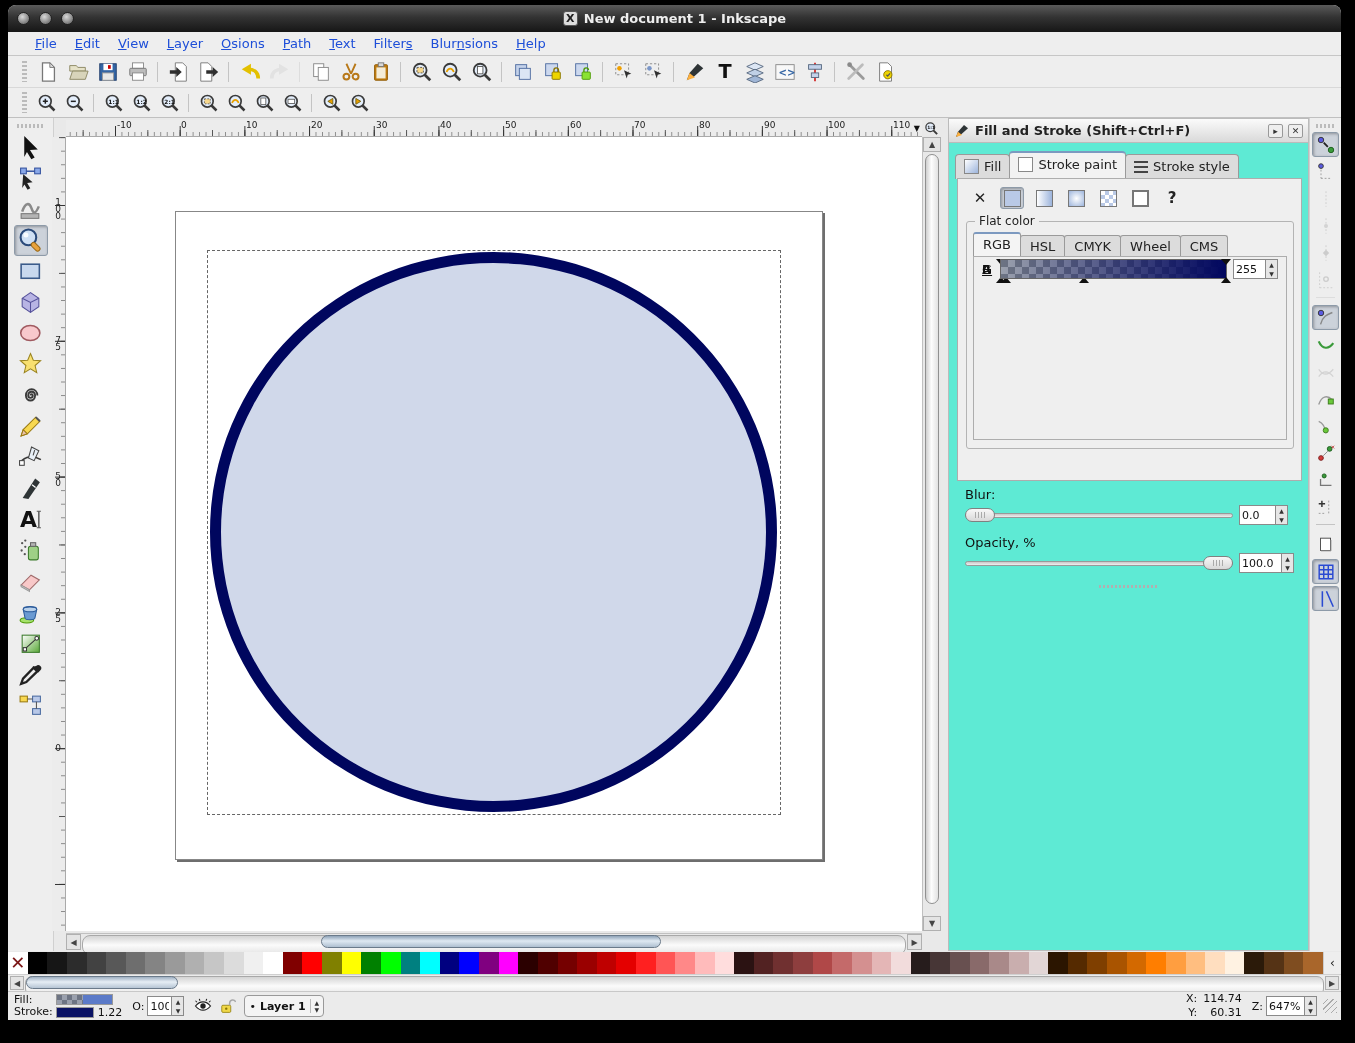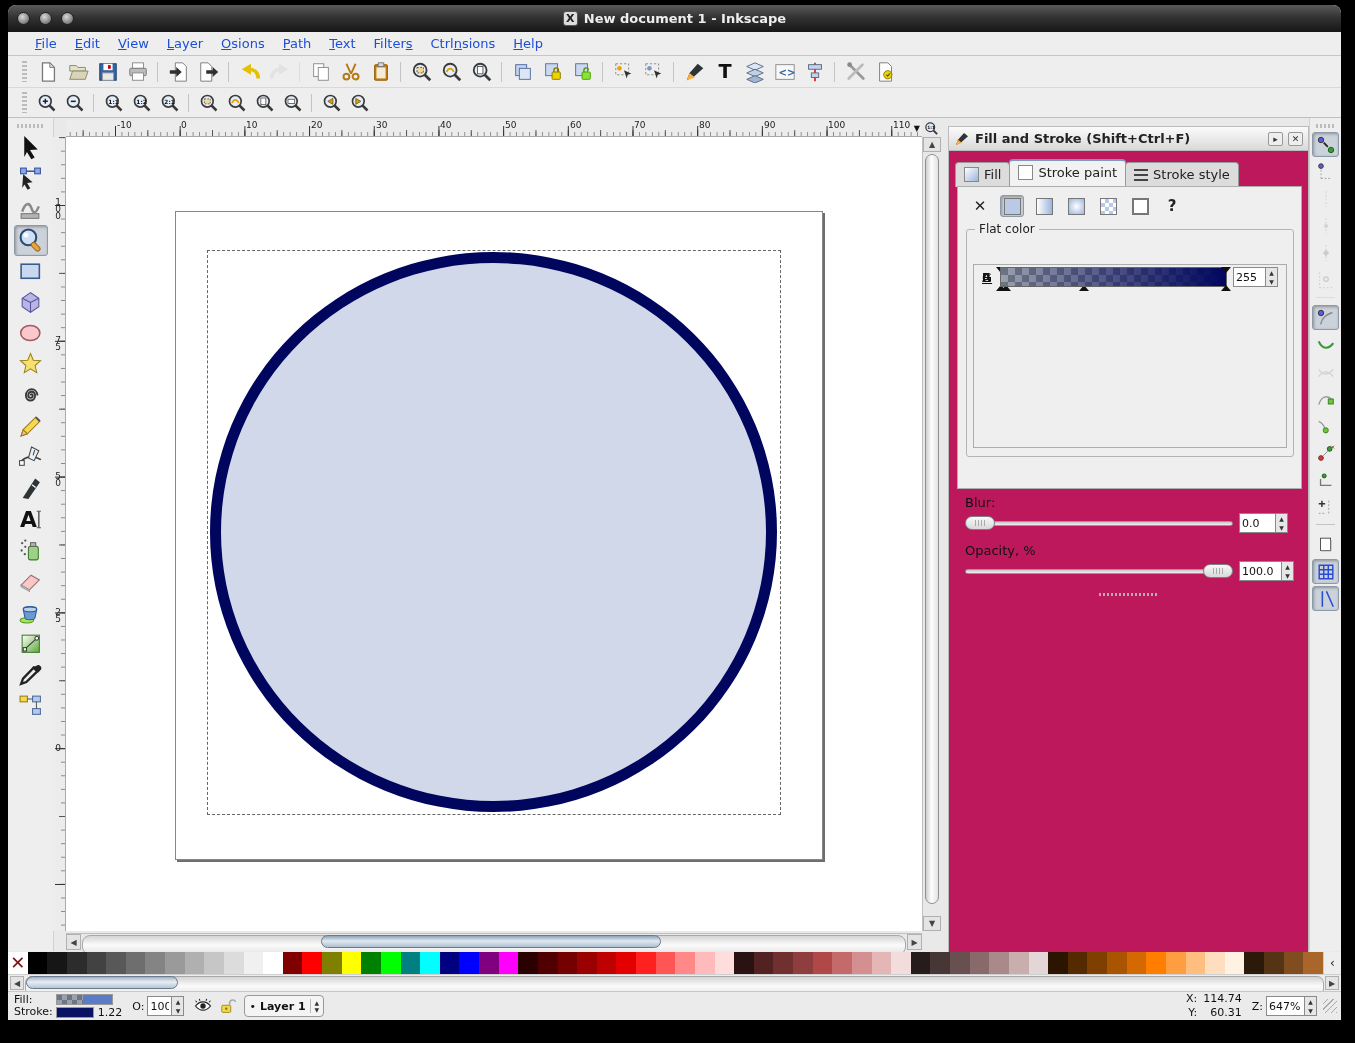--- a/index.html
+++ b/index.html
@@ -130,21 +130,21 @@
     padding:0 4px;margin-left:8px;gap:4px;}
   #layer-box .arrs{display:flex;flex-direction:column;font-size:6px;line-height:7px;color:#333;
     border-left:1px solid #bbb;padding-left:4px;}
   #coords{margin-left:auto;text-align:right;font-size:11px;line-height:12px;}
   #coords td{padding:0 2px;text-align:right;}
   #zoom-box{display:flex;align-items:center;gap:3px;margin:0 6px;}
   #resize-grip{width:14px;height:14px;margin-right:4px;
     background:repeating-linear-gradient(135deg,transparent 0 3px,#aaa 3px 4px);}
   .sicon{width:18px;height:18px;margin-left:10px;}
   
-  #panel{left:948px;top:118px;width:361px;height:833px;background:#be185d;border:1px solid #bbb;margin-top:8px;}
+  #panel{left:948px;top:118px;width:361px;height:833px;background:#5eead4;border:1px solid #bbb;}
   #panel-title{position:absolute;left:0;top:0;right:0;height:24px;display:flex;align-items:center;gap:5px;
     background:linear-gradient(#fbfbfb,#d9d9d9);border-bottom:1px solid #bbb;padding:0 5px;
     font-size:13px;font-weight:bold;color:#222;}
   #panel-title svg{width:16px;height:16px;}
   #panel-title .wbtn{width:15px;height:14px;border:1px solid #999;background:#eee;border-radius:2px;
     font-size:9px;line-height:12px;text-align:center;color:#333;cursor:pointer;}
   #panel-title .sp{flex:1;}
   .ptabs{position:absolute;left:6px;top:32px;display:flex;align-items:flex-end;}
   .ptab{border:1px solid #9a9a9a;border-bottom:none;border-radius:4px 4px 0 0;background:#dcdcdc;
     padding:4px 8px 5px;font-size:13px;color:#222;display:flex;align-items:center;gap:5px;margin-right:-1px;cursor:pointer;}
@@ -560,21 +560,21 @@
     <span class="mi"><span></span><u>L</u><span>ayer</span></span>
 
     <span class="mi"><span></span><u>O</u><span>sions</span></span>
 
     <span class="mi"><span></span><u>P</u><span>ath</span></span>
 
     <span class="mi"><span></span><u>T</u><span>ext</span></span>
 
     <span class="mi"><span>Filter</span><u>s</u><span></span></span>
 
-    <span class="mi"><span>Ctrl</span><u>n</u><span>sions</span></span>
+    <span class="mi"><span>Blur</span><u>n</u><span>sions</span></span>
 
     <span class="mi"><span></span><u>H</u><span>elp</span></span>
   </div>
 
 <div id="toolbar-main" class="abs tb">
   <span class="grip"></span>
   <span style="display:flex">
 
       <span class="btn">
         <svg>
@@ -1109,20 +1109,28 @@
           <span class="box"></span>
         </span>
       <span class="pt" data-kind="swatch">
           <span class="box"></span>
         </span>
       <span class="pt" data-kind="unknown">?</span>
     </div>
 
     <div id="flat-fieldset">
       <span id="flat-legend">Flat color</span>
+      <div id="ctabs">
+
+      <span class="ctab active">RGB</span>
+          <span class="ctab">HSL</span>
+          <span class="ctab">CMYK</span>
+          <span class="ctab">Wheel</span>
+          <span class="ctab">CMS</span>
+        </div>
       <div id="ctab-frame">
         <span>
           
         
             <span class="srow">
               <span class="slab">R</span>
               <span class="track" style=";background:linear-gradient(to right,#00065e,#ff065e)">
                 <span class="handle" style=";left:0%"></span>
               </span>
               <span class="spin">

